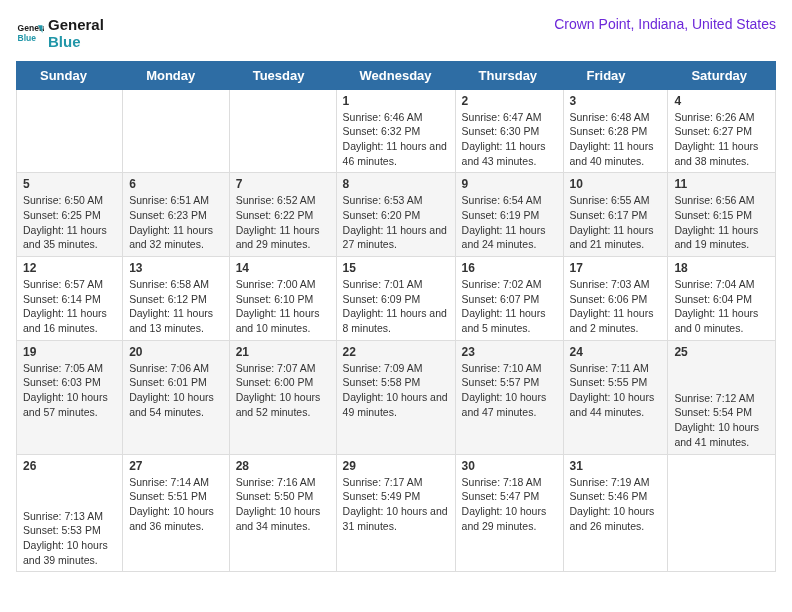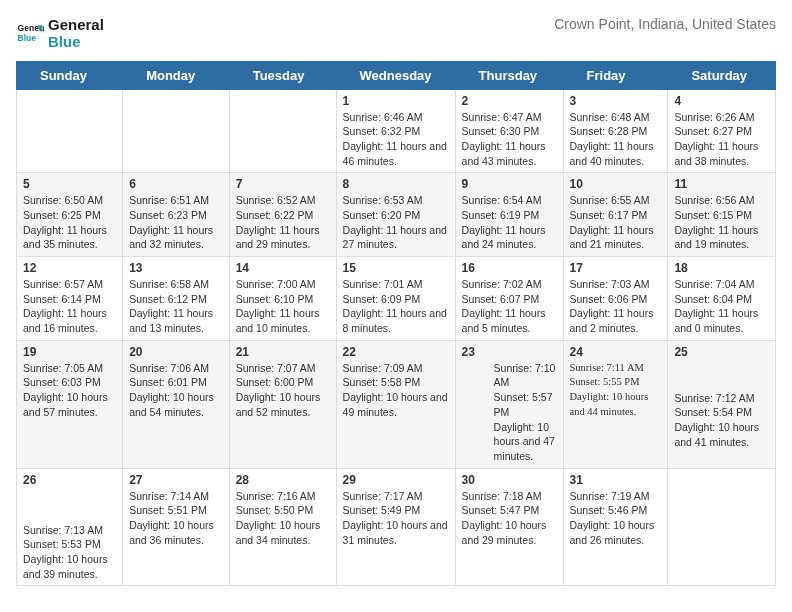--- a/index.html
+++ b/index.html
@@ -28,21 +28,21 @@
     .title-section {
       text-align: right;
     }
     .month-title {
       font-size: 32px;
       font-weight: bold;
       color: #1a1a1a;
     }
     .location {
       font-size: 14px;
-      color: #737373;
+      color: #6d28d9;
     }
     .calendar {
       width: 100%;
       border-collapse: collapse;
       border: 1px solid #ccc;
     }
     .calendar th {
       background: #2e6da4;
       color: #fff;
       text-align: left;
@@ -249,27 +249,27 @@
 Daylight: 10 hours and 52 minutes.</div>
         </td>
         <td>
           <div class="day-num">22</div>
           <div class="day-info" style="white-space: pre-line;">Sunrise: 7:09 AM
 Sunset: 5:58 PM
 Daylight: 10 hours and 49 minutes.</div>
         </td>
         <td>
           <div class="day-num">23</div>
-          <div class="day-info" style="white-space: pre-line; margin-left: 32px;">Sunrise: 7:10 AM
+          <div class="day-info" style="white-space: pre-line;">Sunrise: 7:10 AM
 Sunset: 5:57 PM
 Daylight: 10 hours and 47 minutes.</div>
         </td>
         <td>
           <div class="day-num">24</div>
-          <div class="day-info" style="white-space: pre-line; font-family: Liberation Serif, serif;">Sunrise: 7:11 AM
+          <div class="day-info" style="white-space: pre-line;">Sunrise: 7:11 AM
 Sunset: 5:55 PM
 Daylight: 10 hours and 44 minutes.</div>
         </td>
         <td>
           <div class="day-num">25</div>
           <div class="day-info" style="white-space: pre-line; margin-top: 32px;">Sunrise: 7:12 AM
 Sunset: 5:54 PM
 Daylight: 10 hours and 41 minutes.</div>
         </td>
       </tr>

